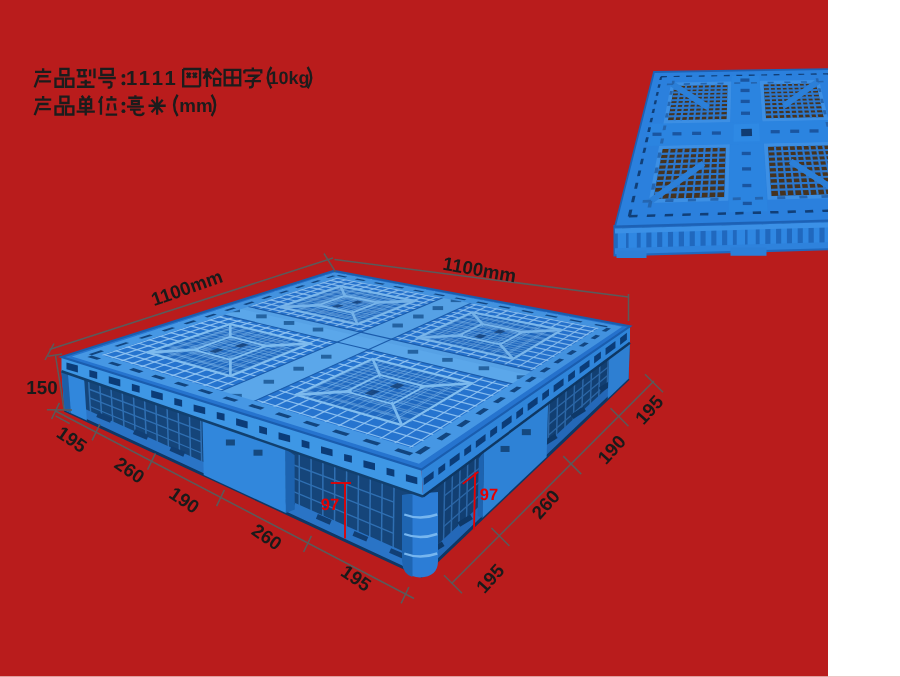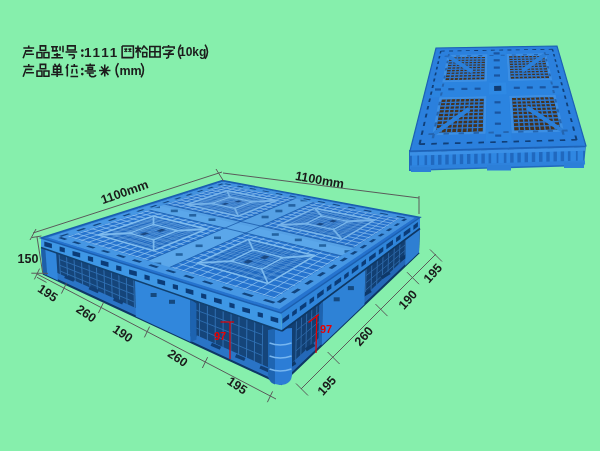--- a/index.html
+++ b/index.html
@@ -1,16 +1,16 @@
 <!DOCTYPE html>
 <html><head>
 <meta charset="utf-8">
 <style>
 html,body{margin:0;padding:0;background:#ffffff;}
-#page{position:relative;width:600px;height:451px;background:#86efac;overflow:hidden;}
+#page{position:relative;width:552px;height:451px;background:#b91c1c;overflow:hidden;}
 </style>
 </head>
 <body>
 <div id="page">
 <svg width="600" height="451" viewBox="0 0 600 451">
 
 <g>
 <g transform="translate(22,45) scale(1.125)">
           <path d="M6 .5V2.2M1.2 2.6H10.8M2.8 5.2H9.2M3.4 5.4L1 11.8M3.4 8.2H10.6" fill="none" stroke="#1c1c1c" stroke-width="1.38" stroke-linecap="butt"></path>
         </g>

